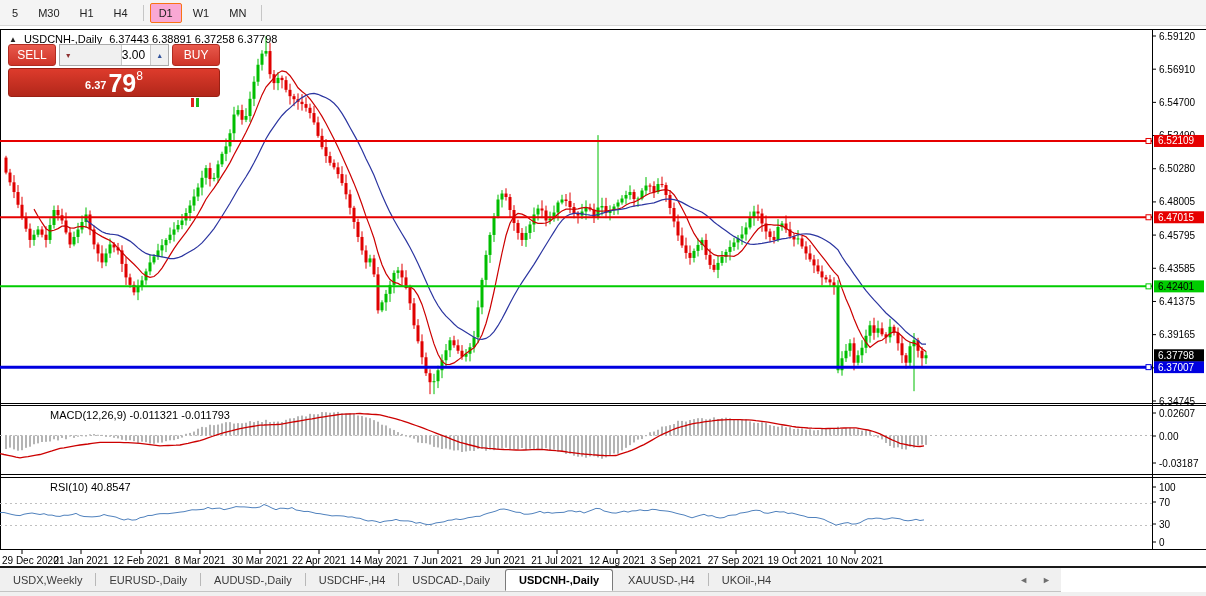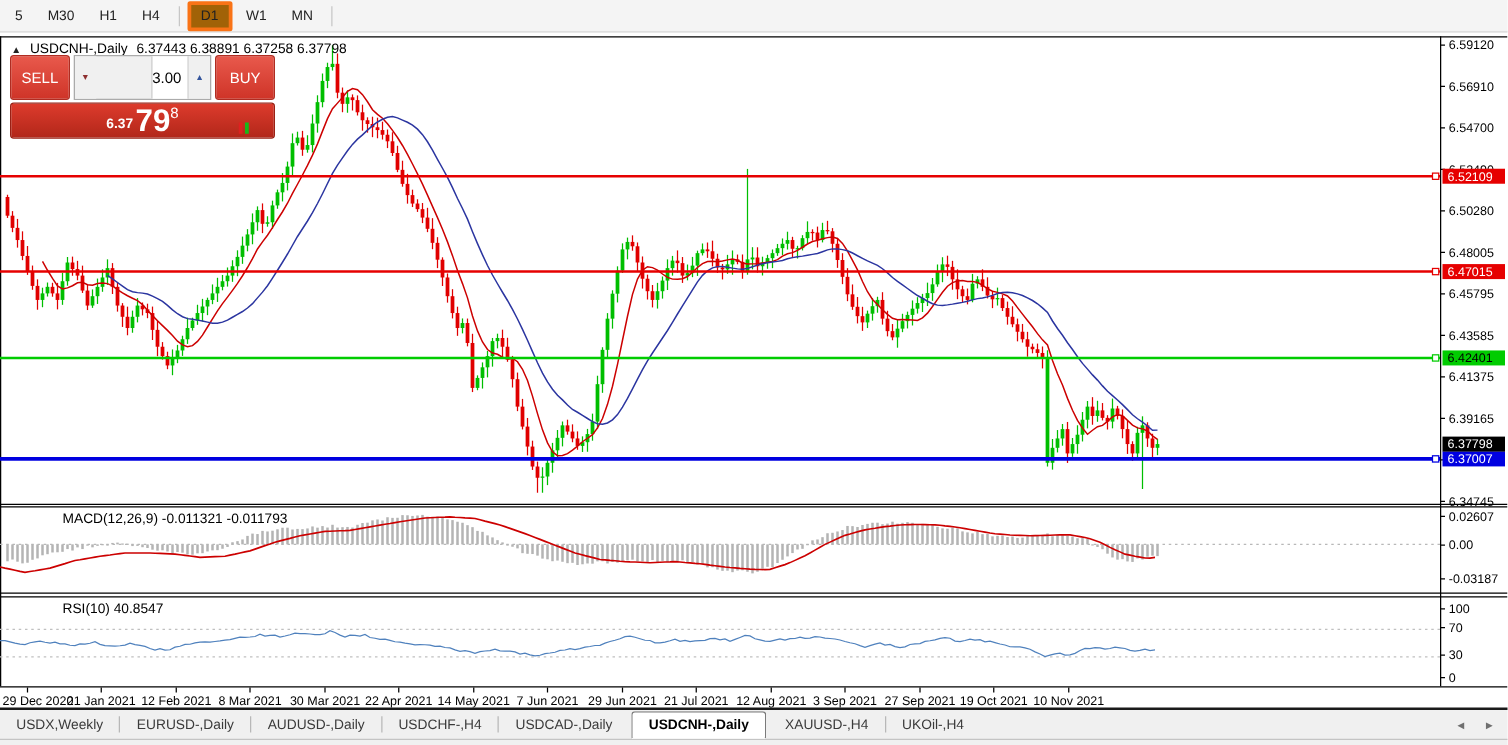--- a/index.html
+++ b/index.html
@@ -4,34 +4,34 @@
 <style>
   html,body{margin:0;padding:0;}
   body{width:1206px;height:596px;position:relative;background:#fff;
        font-family:"Liberation Sans",sans-serif;overflow:hidden;}
 
   
   .toolbar{position:absolute;left:0;top:0;width:1206px;height:26px;background:#f4f4f4;
            border-bottom:1px solid #d8d8d8;display:flex;align-items:center;
            font-size:11px;color:#222;box-sizing:border-box;padding-left:2px;}
   .tf-btn{padding:3px 8px;margin:0 1px;border:1px solid transparent;border-radius:2px;cursor:default;}
-  .tf-btn.active{background:#a16207;border:3px solid #f97316;}
+  .tf-btn.active{background:#f9a8d4;border:1px solid #f97316;}
   .tf-sep{width:1px;height:16px;background:#c6c6c6;margin:0 5px;}
 
   
   .chart-title{position:absolute;left:9px;top:33px;font-size:11px;color:#000;z-index:4;
                display:flex;align-items:center;gap:7px;white-space:nowrap;}
   .collapse{font-size:8px;color:#222;}
   .ind-label{position:absolute;left:6px;font-size:11px;color:#000;z-index:4;white-space:nowrap;padding-left:44px;}
   .macd-label{top:409px;}
   .rsi-label{top:481px;}
 
   
   .trade-widget{position:absolute;left:8px;top:44px;width:212px;z-index:6;}
-  .tw-row1{display:flex;height:36px;}
+  .tw-row1{display:flex;height:22px;}
   .btn-sell,.btn-buy{width:48px;background:linear-gradient(#e8594c,#cf3428);color:#fff;
       font-size:12px;display:flex;align-items:center;justify-content:center;
       border:1px solid #b02c21;border-radius:3px;box-sizing:border-box;}
   .spinner{flex:1;margin:0 3px;background:#f0f0f0;border:1px solid #ababab;
       display:flex;align-items:stretch;box-sizing:border-box;}
   .spin-btn{width:17px;display:flex;align-items:center;justify-content:center;
       font-size:7px;background:#f0f0f0;}
   .spin-down{color:#8e3030;}
   .spin-up{color:#33549c;}
   .spin-value{flex:1;background:#fff;border-left:1px solid #c9c9c9;border-right:1px solid #c9c9c9;
@@ -46,21 +46,21 @@
   .pb-sup{font-size:12px;margin-bottom:11px;}
   .tick-ind{position:absolute;left:183px;top:54px;display:flex;gap:2px;}
   .tick-bar{width:3px;height:9px;}
   .tick-red{background:#e02020;}
   .tick-green{background:#18b818;}
 
   
   .splitter{position:absolute;left:0;top:566px;width:1206px;height:2px;background:#1a1a1a;z-index:3;}
 
   
-  .tabbar{position:absolute;left:0;top:568px;width:1206px;height:24px;background:#f0f0f0;
+  .tabbar{position:absolute;left:0;top:568px;width:1061px;height:24px;background:#f0f0f0;
           border-bottom:1px solid #c4c4c4;display:flex;align-items:center;
           font-size:11px;color:#3a3a3a;box-sizing:border-box;z-index:4;}
   .tab{padding:4px 13px;white-space:nowrap;cursor:default;}
   .tab.active{background:#fff;border:1px solid #7a7a7a;border-bottom:1px solid #fff;
       border-radius:3px 3px 0 0;font-weight:bold;color:#000;margin:0 2px;}
   .tab-sep{width:1px;height:13px;background:#b8b8b8;}
   .tab-arrows{margin-left:auto;margin-right:10px;color:#6f6f6f;font-size:9px;display:flex;gap:14px;}
   .tab-arrow{cursor:default;}
   .bottom-strip{position:absolute;left:0;top:592px;width:1206px;height:4px;background:#f0f0f0;}
 

